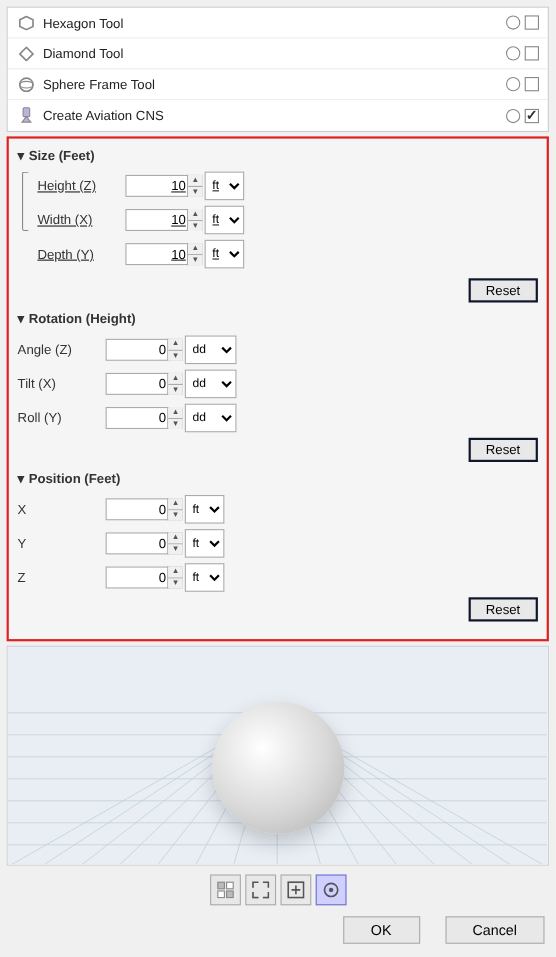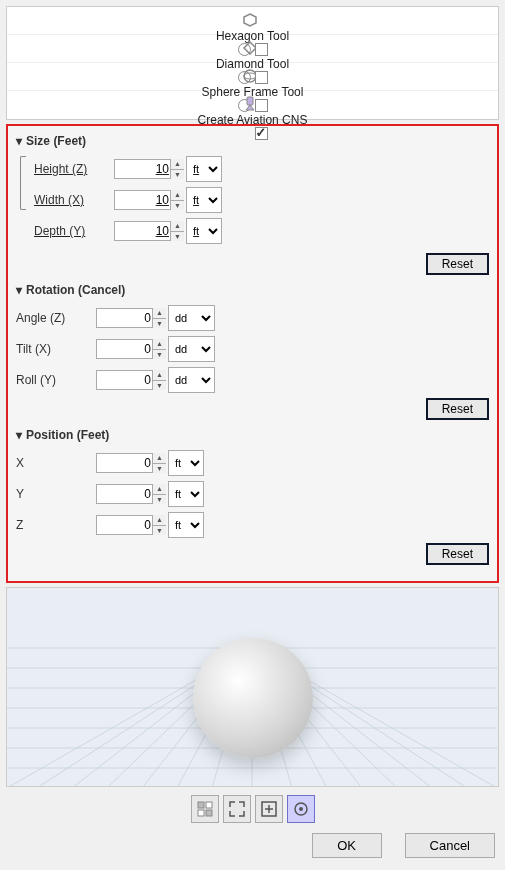--- a/index.html
+++ b/index.html
@@ -27,21 +27,20 @@
       background: #fff;
       border: 1px solid #ccc;
       margin-bottom: 4px;
     }
     .tool-item {
       display: flex;
       align-items: center;
       padding: 4px 8px;
       height: 28px;
       border-bottom: 1px solid #eee;
-      flex-direction: column;
     }
     .tool-item:last-child { border-bottom: none; }
     .tool-icon {
       width: 18px;
       height: 18px;
       margin-right: 6px;
       display: flex;
       align-items: center;
       justify-content: center;
       flex-shrink: 0;
@@ -391,21 +390,21 @@
         </div>
       </div>
     </div>
 
     <div class="reset-row">
       <button class="reset-btn">Reset</button>
     </div>
 
     <div class="section-header">
       <span>▾</span>
-      <span>Rotation (Cancel)</span>
+      <span>Rotation (Height)</span>
     </div>
 
     <div class="field-row">
       <span class="field-label">Angle (Z)</span>
       <div class="field-control">
         <div class="spinner-wrap">
           <input class="num-input" type="text" value="0" style="">
           <div class="spinner-btns">
             <button class="spin-up">▲</button>
             <button class="spin-down">▼</button>

